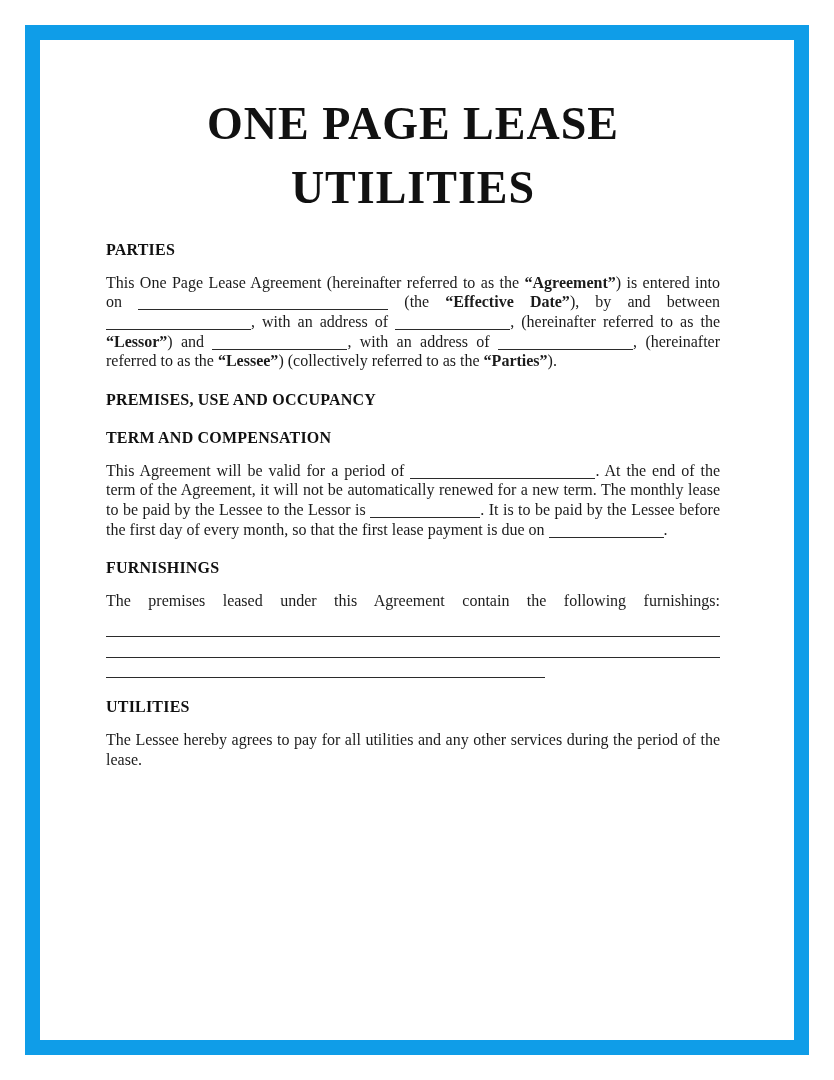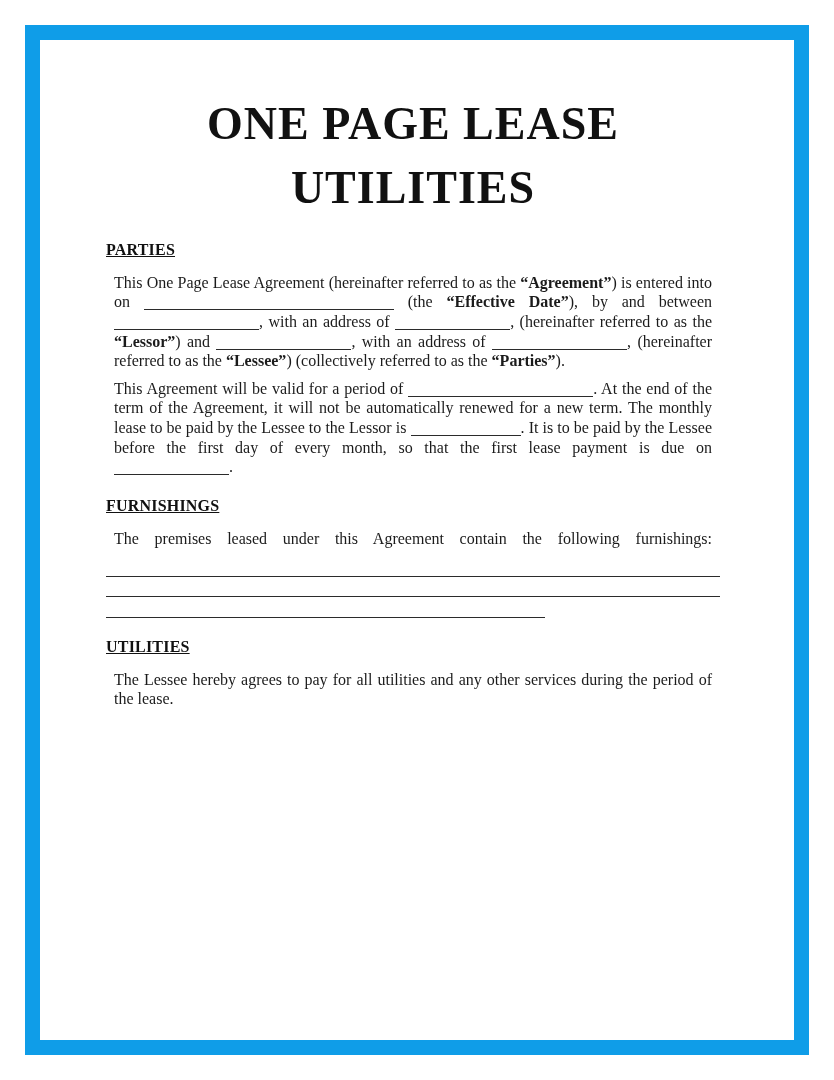--- a/index.html
+++ b/index.html
@@ -33,30 +33,29 @@
     font-weight: bold;
     font-size: 46px;
     line-height: 1.40;
     letter-spacing: 1px;
     margin: 0 0 10px 0;
     color: #111;
   }
   .section-heading {
     font-size: 16px;
     font-weight: bold;
-    text-decoration: underline;
     letter-spacing: 0.2px;
     margin: 20px 0 14px 0;
     color: #111;
   }
   p.body {
     font-size: 16px;
     line-height: 19.6px;
     text-align: justify;
-    margin: 8px;
+    margin: 0;
   }
   p.body.force-last {
     text-align-last: justify;
   }
   .blank {
     display: inline-block;
     height: 13px;
     border-bottom: 1px solid #2b2b2b;
     vertical-align: -3px;
   }
@@ -78,23 +77,25 @@
       <div>ONE PAGE LEASE</div>
       <div>UTILITIES</div>
     </div>
 
     <div class="section">
       <div class="section-heading">PARTIES</div>
       <p class="body">This One Page Lease Agreement (hereinafter referred to as the <b>“Agreement”</b>) is entered into on <span class="blank" style="width: 250px;"></span> (the <b>“Effective Date”</b>), by and between <span class="blank" style="width: 145px;"></span>, with an address of <span class="blank" style="width: 115px;"></span>, (hereinafter referred to as the <b>“Lessor”</b>) and <span class="blank" style="width: 135px;"></span>, with an address of <span class="blank" style="width: 135px;"></span>, (hereinafter referred to as the <b>“Lessee”</b>) (collectively referred to as the <b>“Parties”</b>).</p>
     </div>
 
     <div class="section">
+      <div class="section-heading">PREMISES, USE AND OCCUPANCY</div>
     </div>
 
     <div class="section">
+      <div class="section-heading">TERM AND COMPENSATION</div>
       <p class="body">This Agreement will be valid for a period of <span class="blank" style="width: 185px;"></span>. At the end of the term of the Agreement, it will not be automatically renewed for a new term. The monthly lease to be paid by the Lessee to the Lessor is <span class="blank" style="width: 110px;"></span>. It is to be paid by the Lessee before the first day of every month, so that the first lease payment is due on <span class="blank" style="width: 115px;"></span>.</p>
     </div>
 
     <div class="section">
       <div class="section-heading">FURNISHINGS</div>
       <p class="body force-last">The premises leased under this Agreement contain the following furnishings:</p>
       <div class="rules">
           <div class="rule" style="width: 100%;"></div>
           <div class="rule" style="width: 100%;"></div>
           <div class="rule" style="width: 71.5%;"></div>

